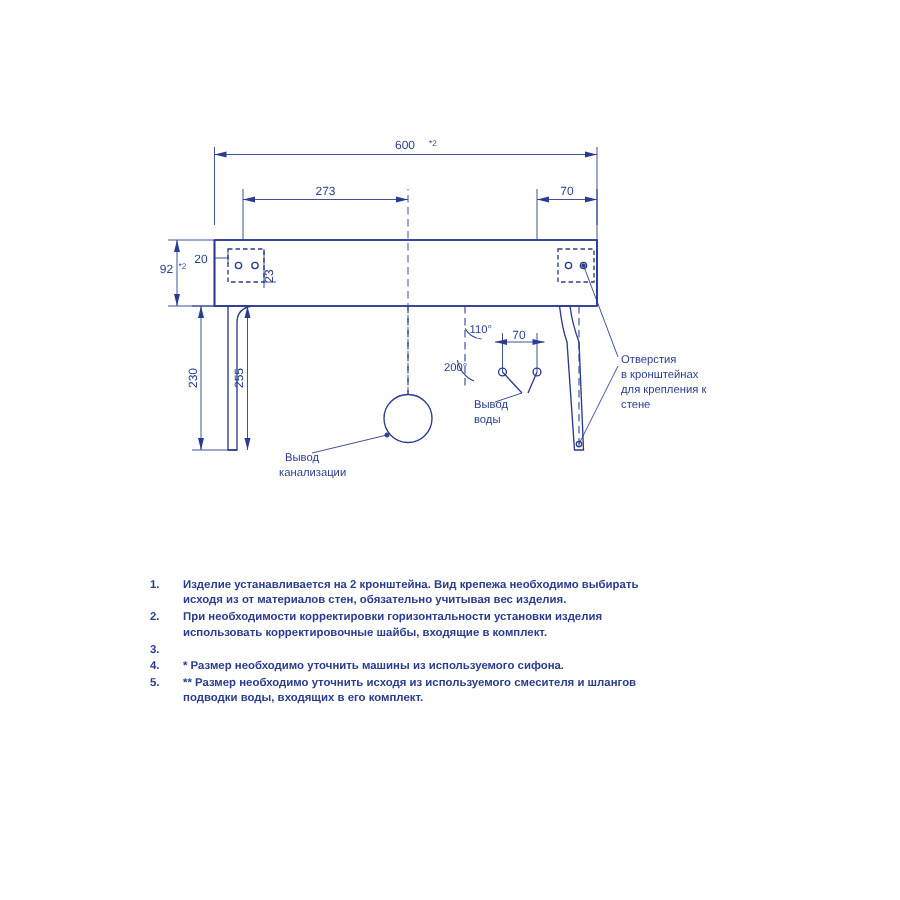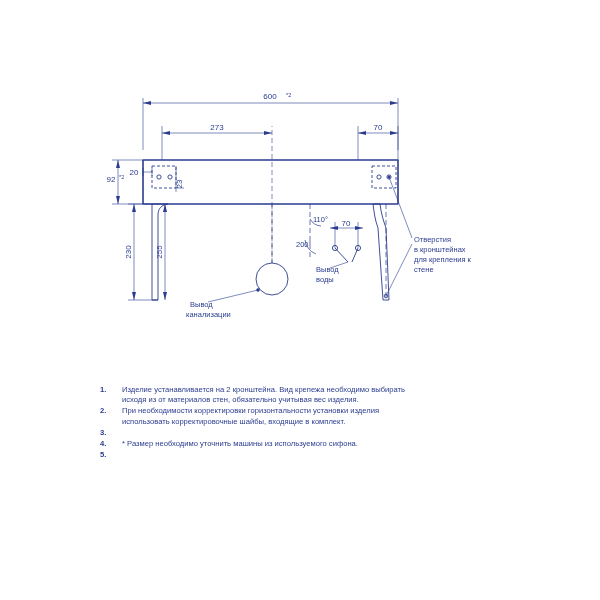--- a/index.html
+++ b/index.html
@@ -38,21 +38,21 @@
     width: 22px;
     flex: 0 0 22px;
     font-size: 7.6px;
     line-height: 10.2px;
     font-weight: bold;
     color: #2a3c8f;
   }
   .note-text {
     font-size: 7.6px;
     line-height: 10.2px;
-    font-weight: normal;
+    font-weight: bold;
     color: #2a3c8f;
     white-space: pre-line;
   }
   .svg-text {
     font-family: "Liberation Sans", sans-serif;
     fill: #2a3c8f;
   }
 </style>
 </head>
 <body>
@@ -243,14 +243,16 @@
   </div>
   <div class="note-row">
     <div class="note-num">3.</div>
   </div>
   <div class="note-row">
     <div class="note-num">4.</div>
     <div class="note-text">* Размер необходимо уточнить машины из используемого сифона.</div>
   </div>
   <div class="note-row">
     <div class="note-num">5.</div>
+    <div class="note-text">** Размер необходимо уточнить исходя из используемого смесителя и шлангов
+подводки воды, входящих в его комплект.</div>
   </div>
 </div>
 
 </body></html>

